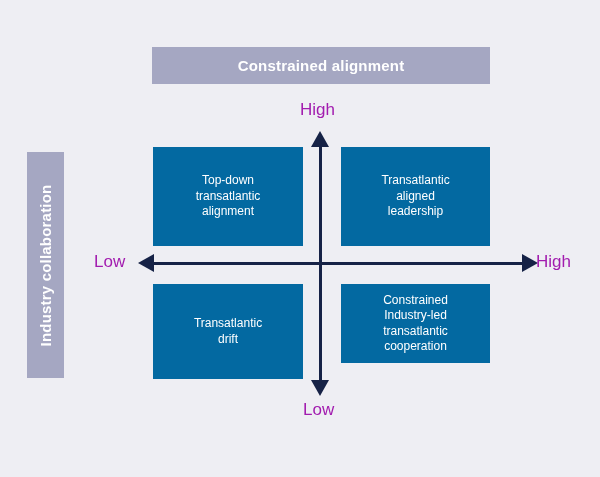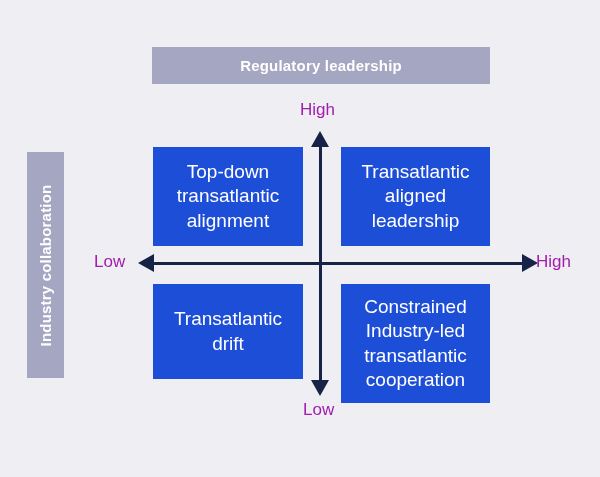--- a/index.html
+++ b/index.html
@@ -109,27 +109,27 @@
     white-space: nowrap;
   }
   #label-x-low  { left: 94px;  top: 252px; }
   #label-x-high { left: 536px; top: 252px; }
   #label-y-high { left: 300px; top: 100px; }
   #label-y-low  { left: 303px; top: 400px; }
 
   
   .quadrant {
     position: absolute;
-    background: #1d4ed8;
+    background: #0369a1;
     color: #ffffff;
     display: flex;
     align-items: center;
     justify-content: center;
     text-align: center;
-    font-size: 19px;
+    font-size: 12px;
     line-height: 1.28;
     padding: 4px 6px;
     box-sizing: border-box;
   }
   #quadrant-top-left {
     left: 153px;
     top: 147px;
     width: 150px;
     height: 99px;
   }
@@ -142,33 +142,33 @@
   #quadrant-bottom-left {
     left: 153px;
     top: 284px;
     width: 150px;
     height: 95px;
   }
   #quadrant-bottom-right {
     left: 341px;
     top: 284px;
     width: 149px;
-    height: 119px;
+    height: 79px;
   }
   .quadrant-label {
     white-space: pre-line;
   }
 </style>
 </head>
 <body>
 
 <div id="canvas">
 
   <div class="axis-bar" id="x-axis-title-bar">
-    <span>Regulatory leadership</span>
+    <span>Constrained alignment</span>
   </div>
 
   <div class="axis-bar" id="y-axis-title-bar">
     <span class="vert-text">Industry collaboration</span>
   </div>
 
   <div class="axis-line" id="x-axis-line"></div>
   <div class="axis-line" id="y-axis-line"></div>
 
   <div class="arrowhead" id="arrow-left"></div>

